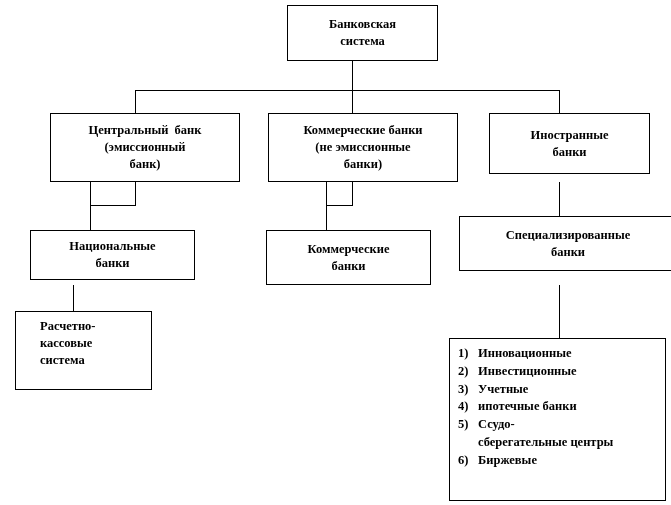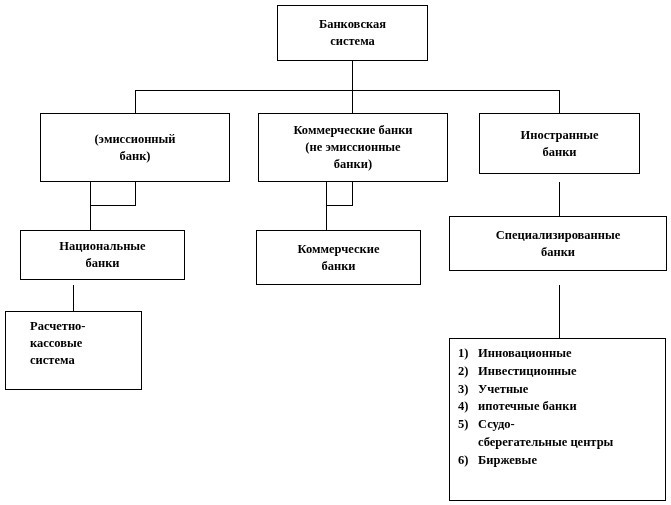--- a/index.html
+++ b/index.html
@@ -26,20 +26,21 @@
     font-weight: bold;
     font-size: 12.5px;
     line-height: 1.35;
     text-align: center;
     display: flex;
     flex-direction: column;
     align-items: center;
     justify-content: center;
     padding: 2px 4px;
     z-index: 3;
+    margin-left: 10px;
   }
   .node .line {
     display: block;
     white-space: pre;
   }
   .node.left-align {
     text-align: left;
     align-items: flex-start;
     justify-content: flex-start;
     padding: 6px 6px 6px 24px;
@@ -98,20 +99,21 @@
 
   <div class="conn v" style="left:73px; top:285px; height:26px;"></div>
   <div class="conn v" style="left:559px; top:285px; height:53px;"></div>
 
   <div class="node" style="left:277px; top:5px; width:151px; height:56px;">
     <span class="line">Банковская</span>
     <span class="line">система</span>
   </div>
 
   <div class="node" style="left:40px; top:113px; width:190px; height:69px;">
+    <span class="line">Центральный  банк</span>
     <span class="line">(эмиссионный</span>
     <span class="line">банк)</span>
   </div>
 
   <div class="node" style="left:258px; top:113px; width:190px; height:69px;">
     <span class="line">Коммерческие банки</span>
     <span class="line">(не эмиссионные</span>
     <span class="line">банки)</span>
   </div>
 

